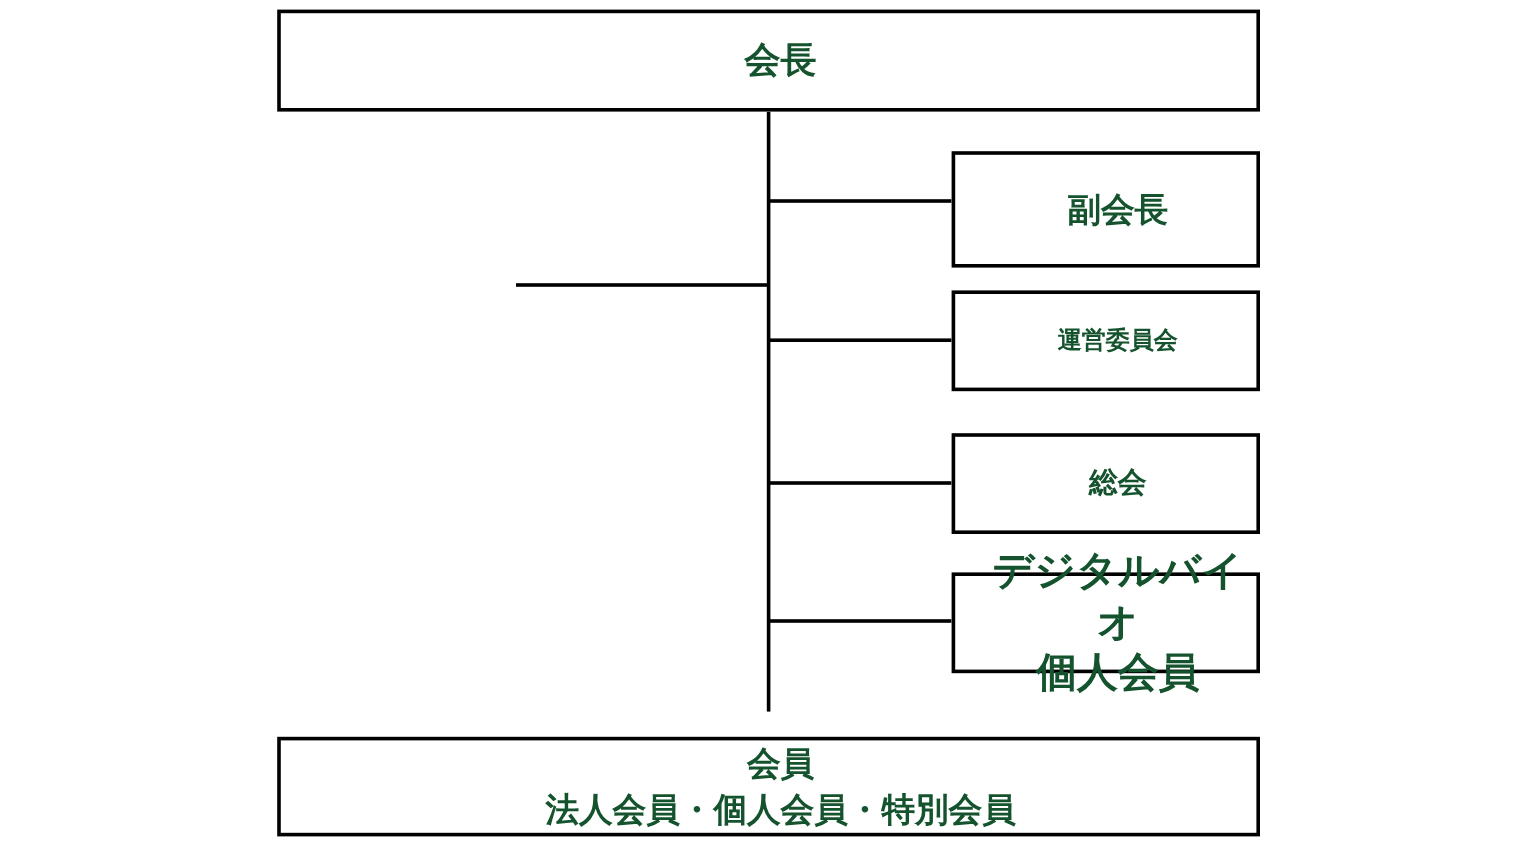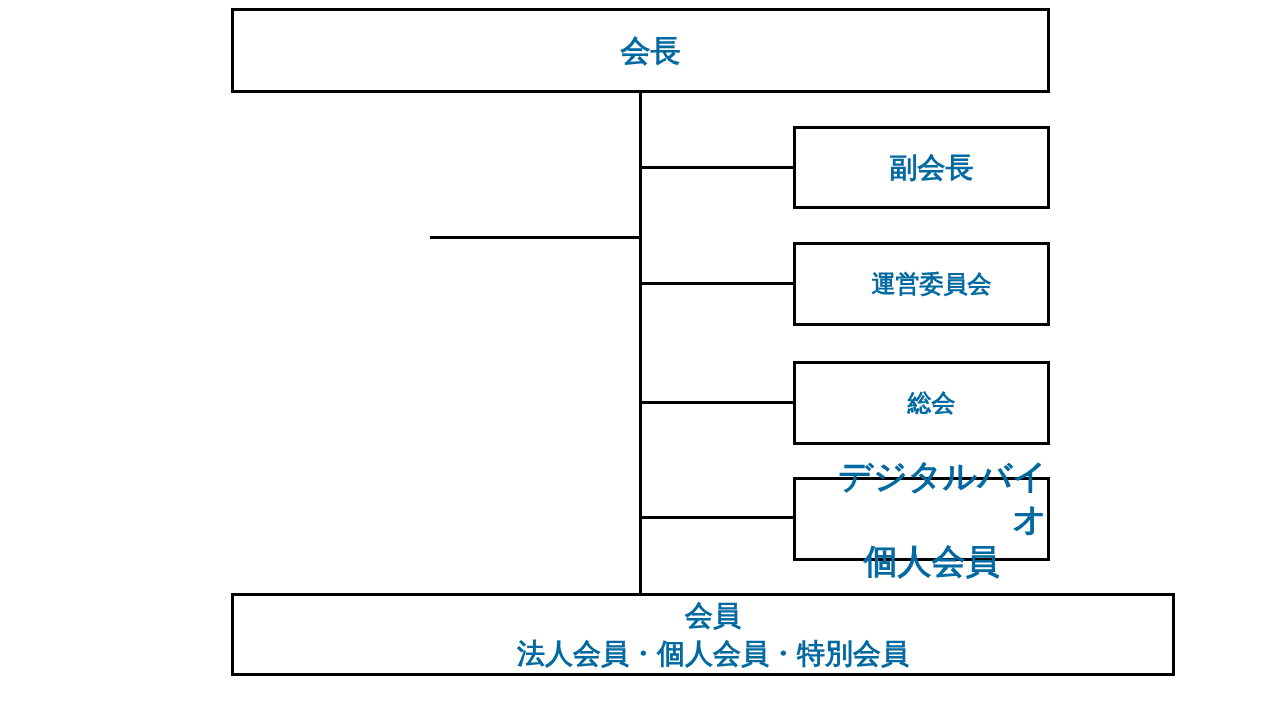--- a/index.html
+++ b/index.html
@@ -13,42 +13,42 @@
     height: 720px;
     background: #ffffff;
     font-family: "Liberation Sans", sans-serif;
     overflow: hidden;
   }
   .node {
     position: absolute;
     box-sizing: border-box;
     border: 3px solid #000000;
     background: #ffffff;
-    color: #0369a1;
+    color: #14532d;
     display: flex;
     flex-direction: column;
     align-items: center;
     justify-content: center;
     font-weight: bold;
-    text-align: right;
+    text-align: center;
     line-height: 1.25;
     padding-left: 20px;
   }
   .connector {
     position: absolute;
     background: #000000;
   }
   
   .node-chairman        { left: 231px; top: 8px;   width: 819px; height: 85px; font-size: 30px; }
   .node-secretariat     { left: 231px; top: 197px; width: 199px; height: 81px; font-size: 28px; }
-  .node-vice-chairman   { left: 793px; top: 126px; width: 257px; height: 83px; font-size: 28px; }
-  .node-steering        { left: 793px; top: 242px; width: 257px; height: 84px; font-size: 24px; }
+  .node-vice-chairman   { left: 793px; top: 126px; width: 257px; height: 97px; font-size: 28px; }
+  .node-steering        { left: 793px; top: 242px; width: 257px; height: 84px; font-size: 20px; }
   .node-assembly        { left: 793px; top: 361px; width: 257px; height: 84px; font-size: 24px; }
   .node-research        { left: 793px; top: 477px; width: 257px; height: 84px; font-size: 34px; }
-  .node-members         { left: 231px; top: 593px; width: 944px; height: 83px; font-size: 28px; line-height: 1.35; }
+  .node-members         { left: 231px; top: 614px; width: 819px; height: 83px; font-size: 28px; line-height: 1.35; }
   
   .connector-spine        { left: 639px; top: 93px;  width: 3px;   height: 500px; }
   .connector-vice         { left: 641px; top: 166px; width: 152px; height: 3px; }
   .connector-steering     { left: 641px; top: 282px; width: 152px; height: 3px; }
   .connector-assembly     { left: 641px; top: 401px; width: 152px; height: 3px; }
   .connector-research     { left: 641px; top: 516px; width: 152px; height: 3px; }
   .connector-secretariat  { left: 430px; top: 236px; width: 211px; height: 3px; }
 </style>
 </head>
 <body>

